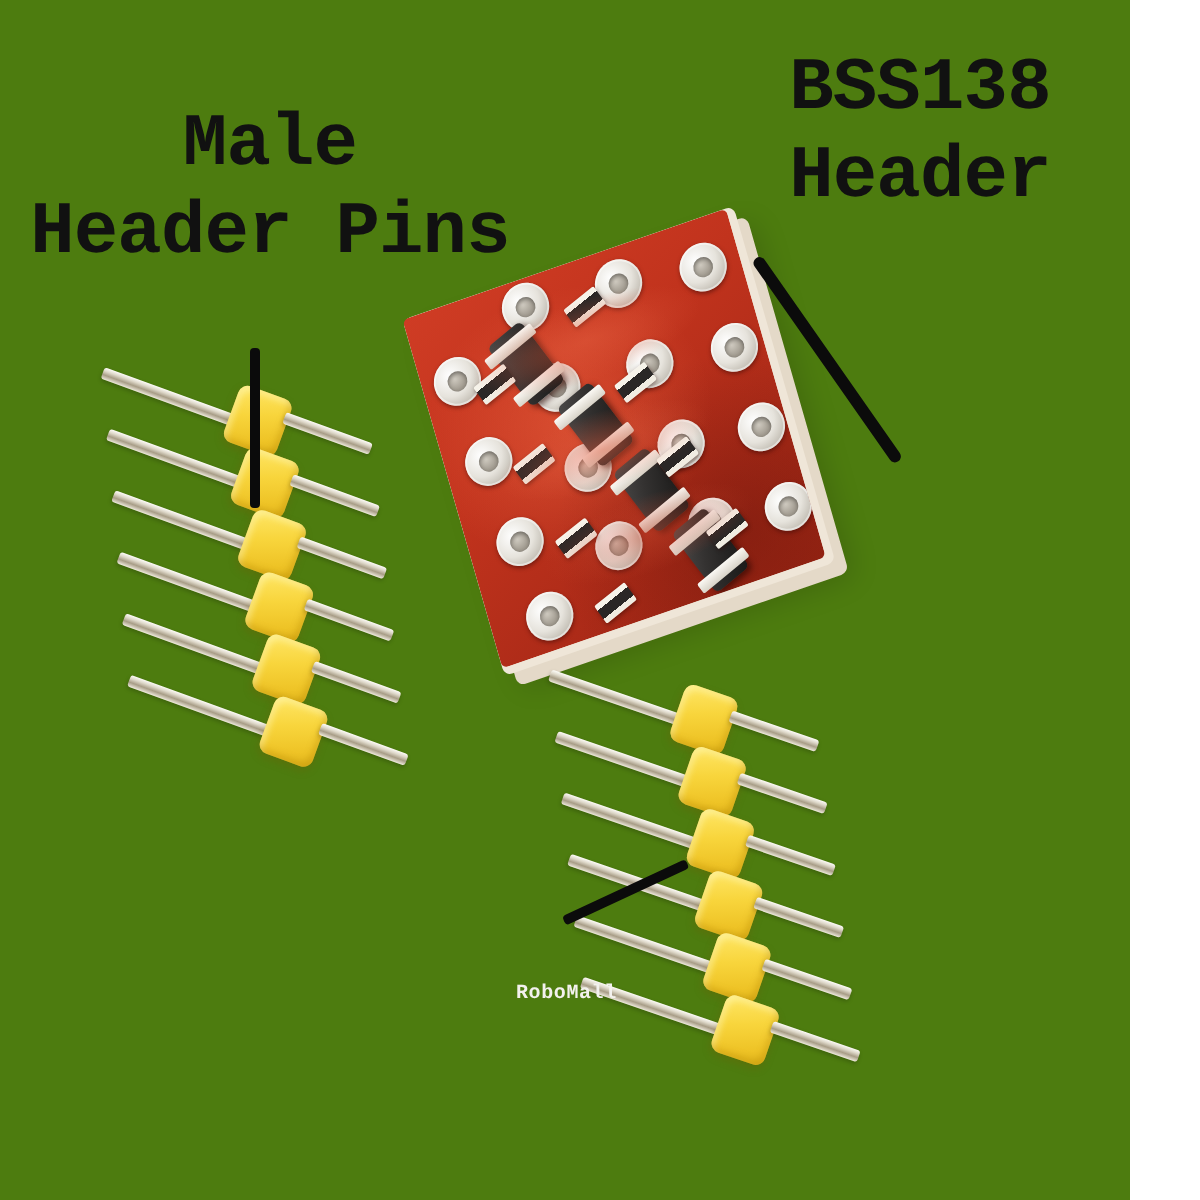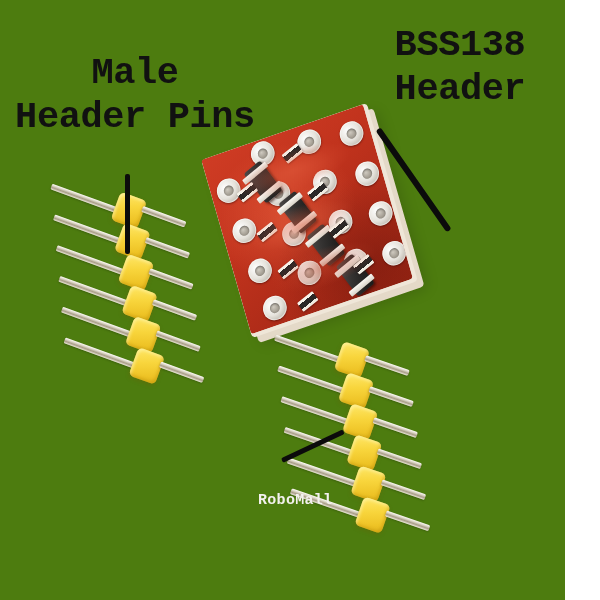--- a/index.html
+++ b/index.html
@@ -173,21 +173,21 @@
   #header-right {
     left: 288px; top: 352px;
     width: 230px; height: 180px;
     transform: rotate(19deg);
   }
 
   
   #watermark {
     position: absolute;
     left: 258px; top: 492px;
-    font-size: 15px;
+    font-size: 10px;
     font-weight: bold;
     color: #f3f1ee;
     letter-spacing: .3px;
     user-select: none;
   }
 </style>
 </head>
 <body>
 
 <div id="stage">

